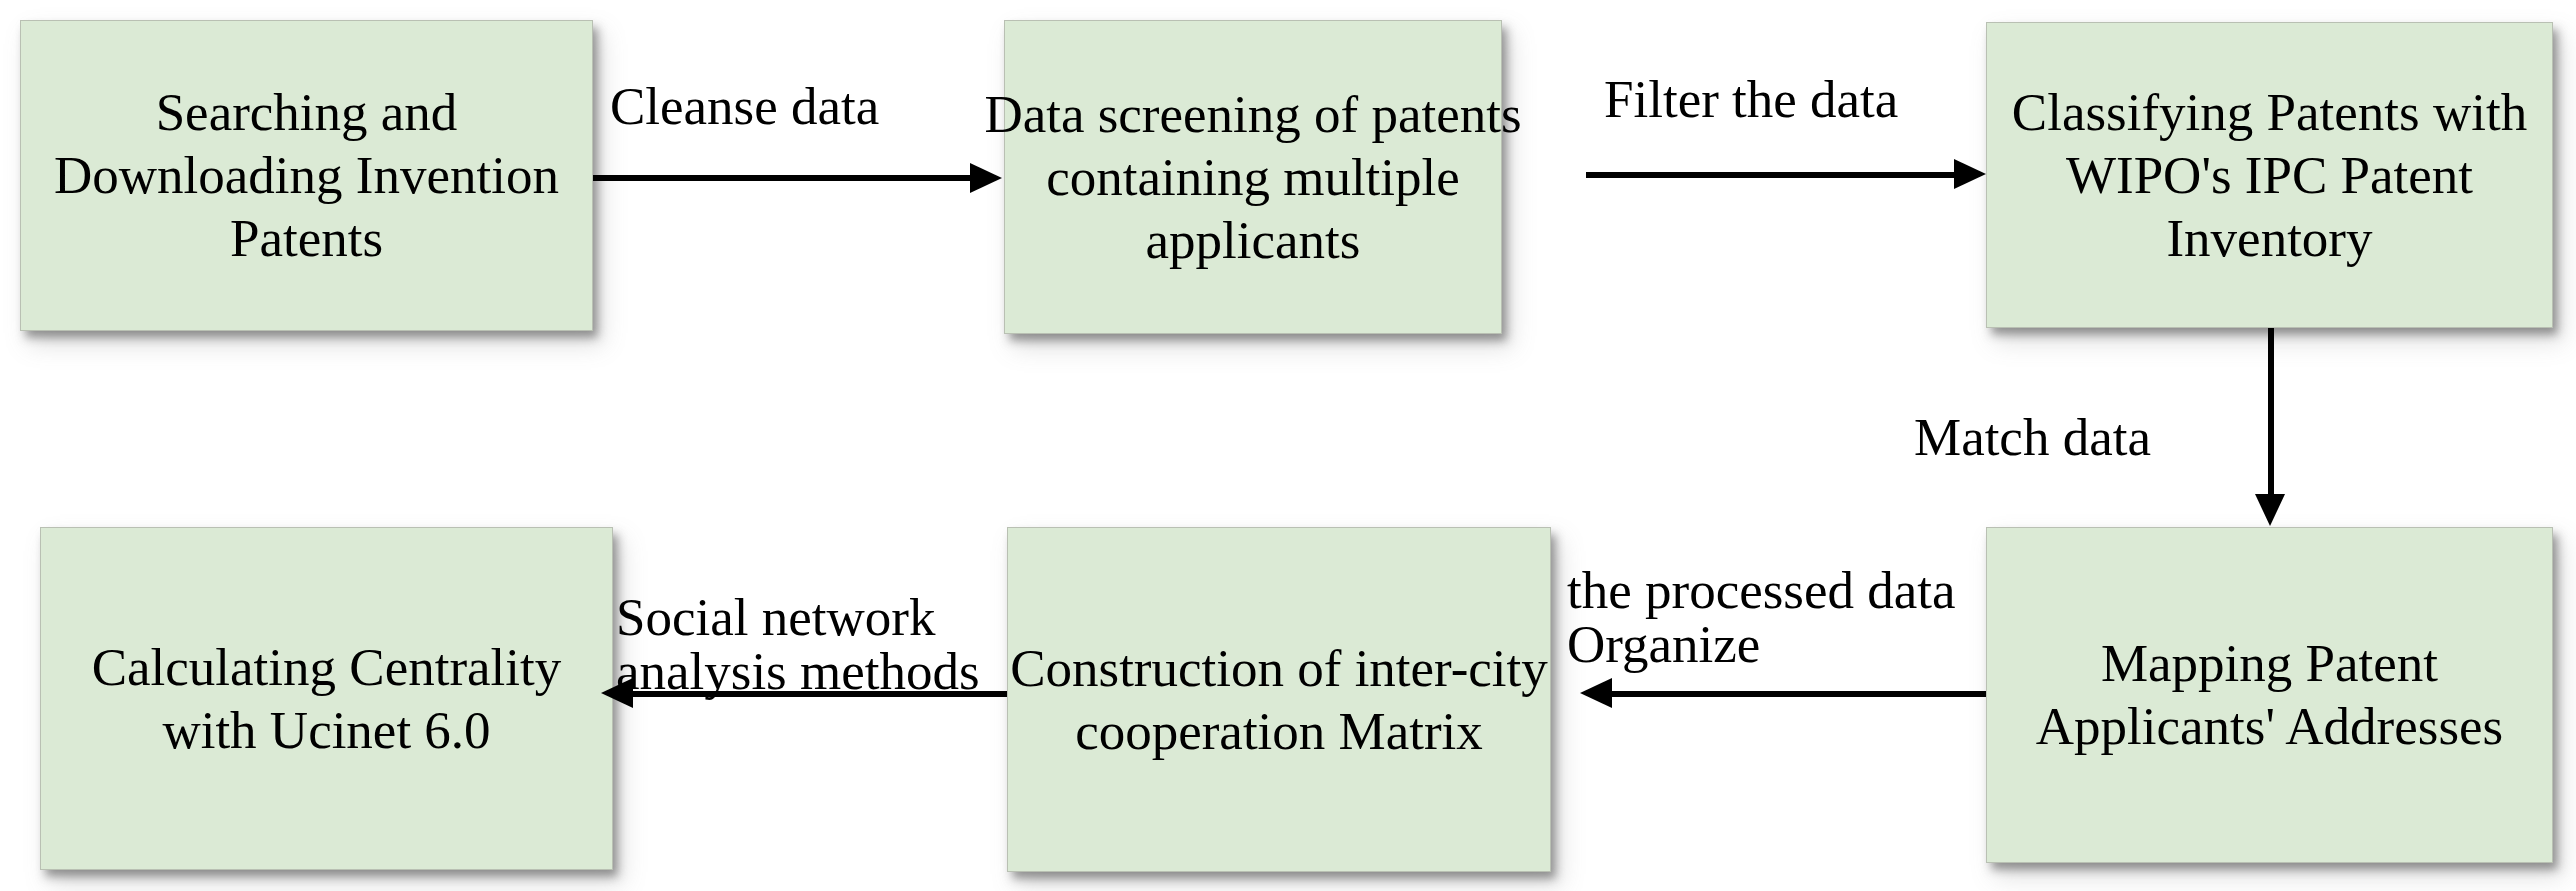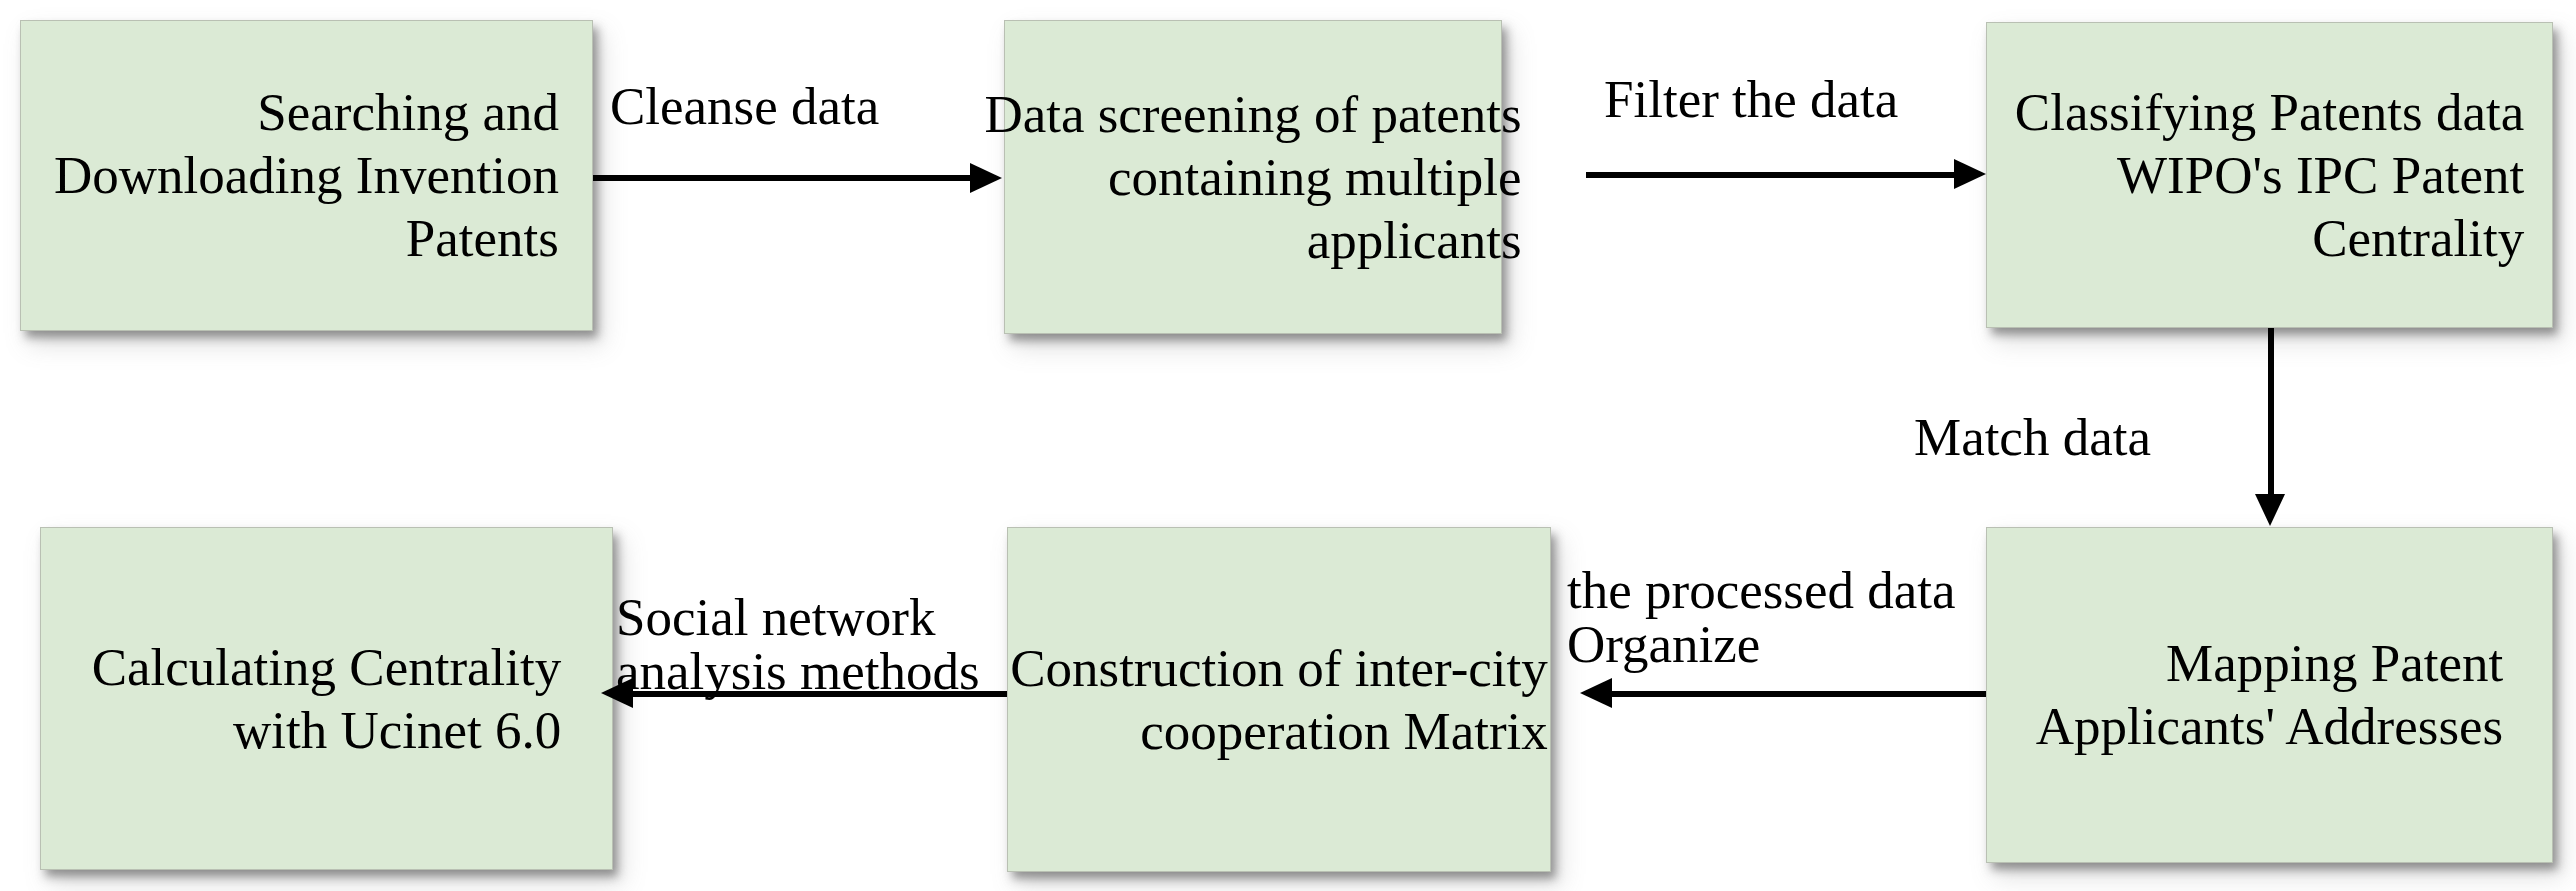--- a/index.html
+++ b/index.html
@@ -21,21 +21,21 @@
     align-items:center;
     justify-content:center;
     text-align:center;
     box-sizing:border-box;
   }
   .box-text {
     font-size:53px;
     line-height:63px;
     white-space:nowrap;
   }
-  .box-text .ln { display:block;text-align:right; }
+  .box-text .ln { display:block; }
   .alabel {
     position:absolute;
     text-align:left;
     font-size:53px;
     line-height:54px;
     white-space:nowrap;
   }
   .alabel .ln { display:block; }
   .aline {
     position:absolute;
@@ -77,23 +77,23 @@
   <div class="box" style="left:1004px; top:20px; width:498px; height:314px;">
     <div class="box-text">
       <span class="ln">Data screening of patents</span>
       <span class="ln">containing multiple</span>
       <span class="ln">applicants</span>
     </div>
   </div>
 
   <div class="box" style="left:1986px; top:22.4px; width:567px; height:306px;">
     <div class="box-text">
-      <span class="ln">Classifying Patents data</span>
+      <span class="ln">Classifying Patents with</span>
       <span class="ln">WIPO's IPC Patent</span>
-      <span class="ln">Centrality</span>
+      <span class="ln">Inventory</span>
     </div>
   </div>
 
   <div class="box" style="left:1986px; top:527px; width:567px; height:336px;">
     <div class="box-text">
       <span class="ln">Mapping Patent</span>
       <span class="ln">Applicants' Addresses</span>
     </div>
   </div>
 

